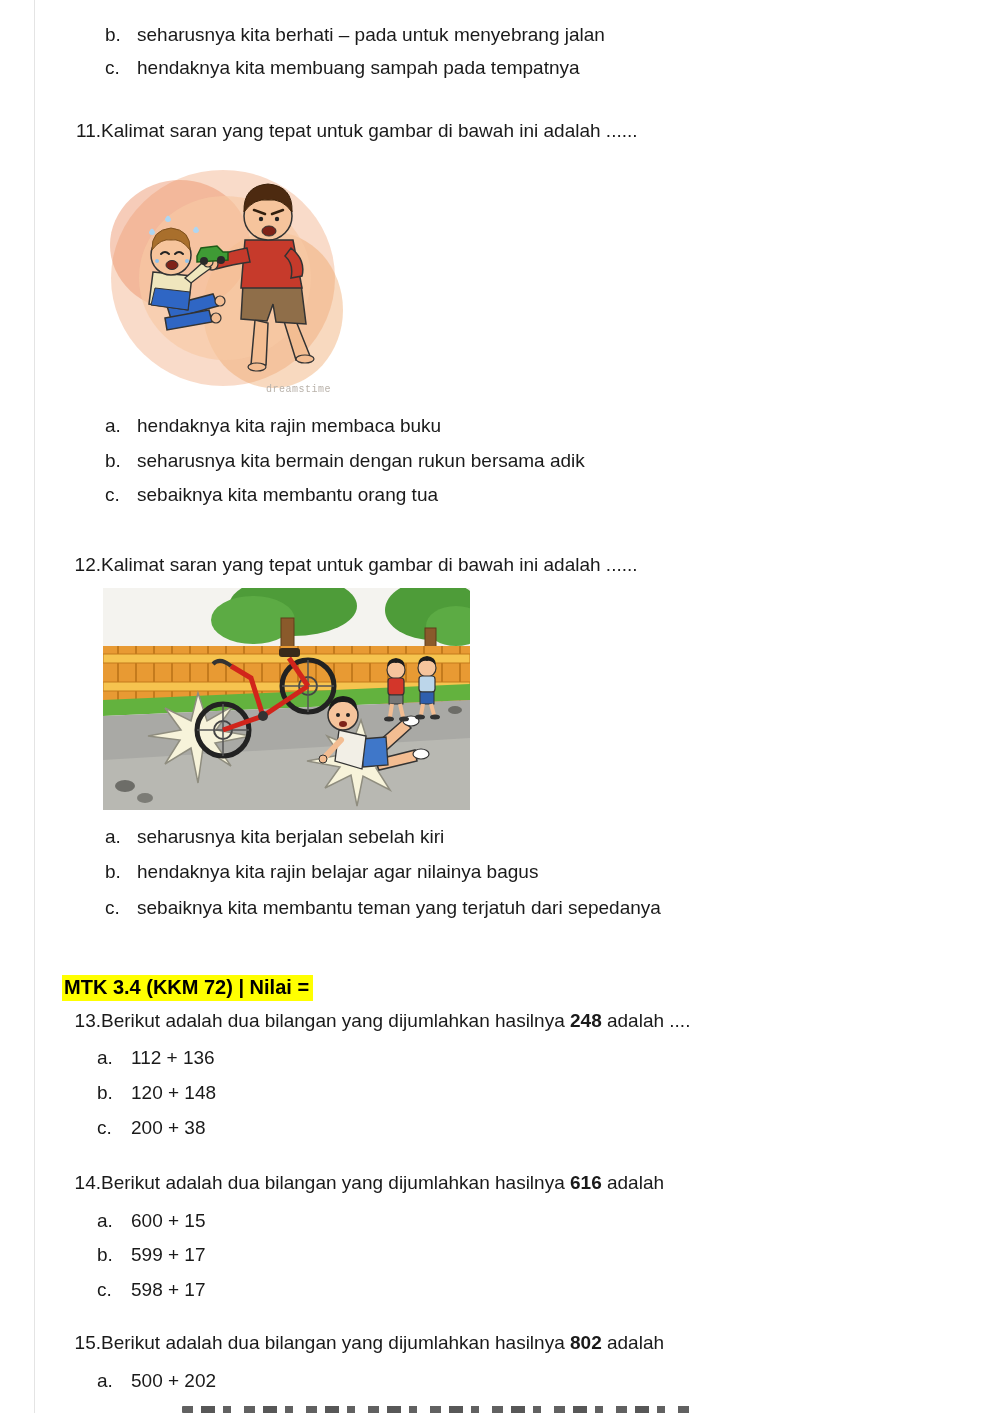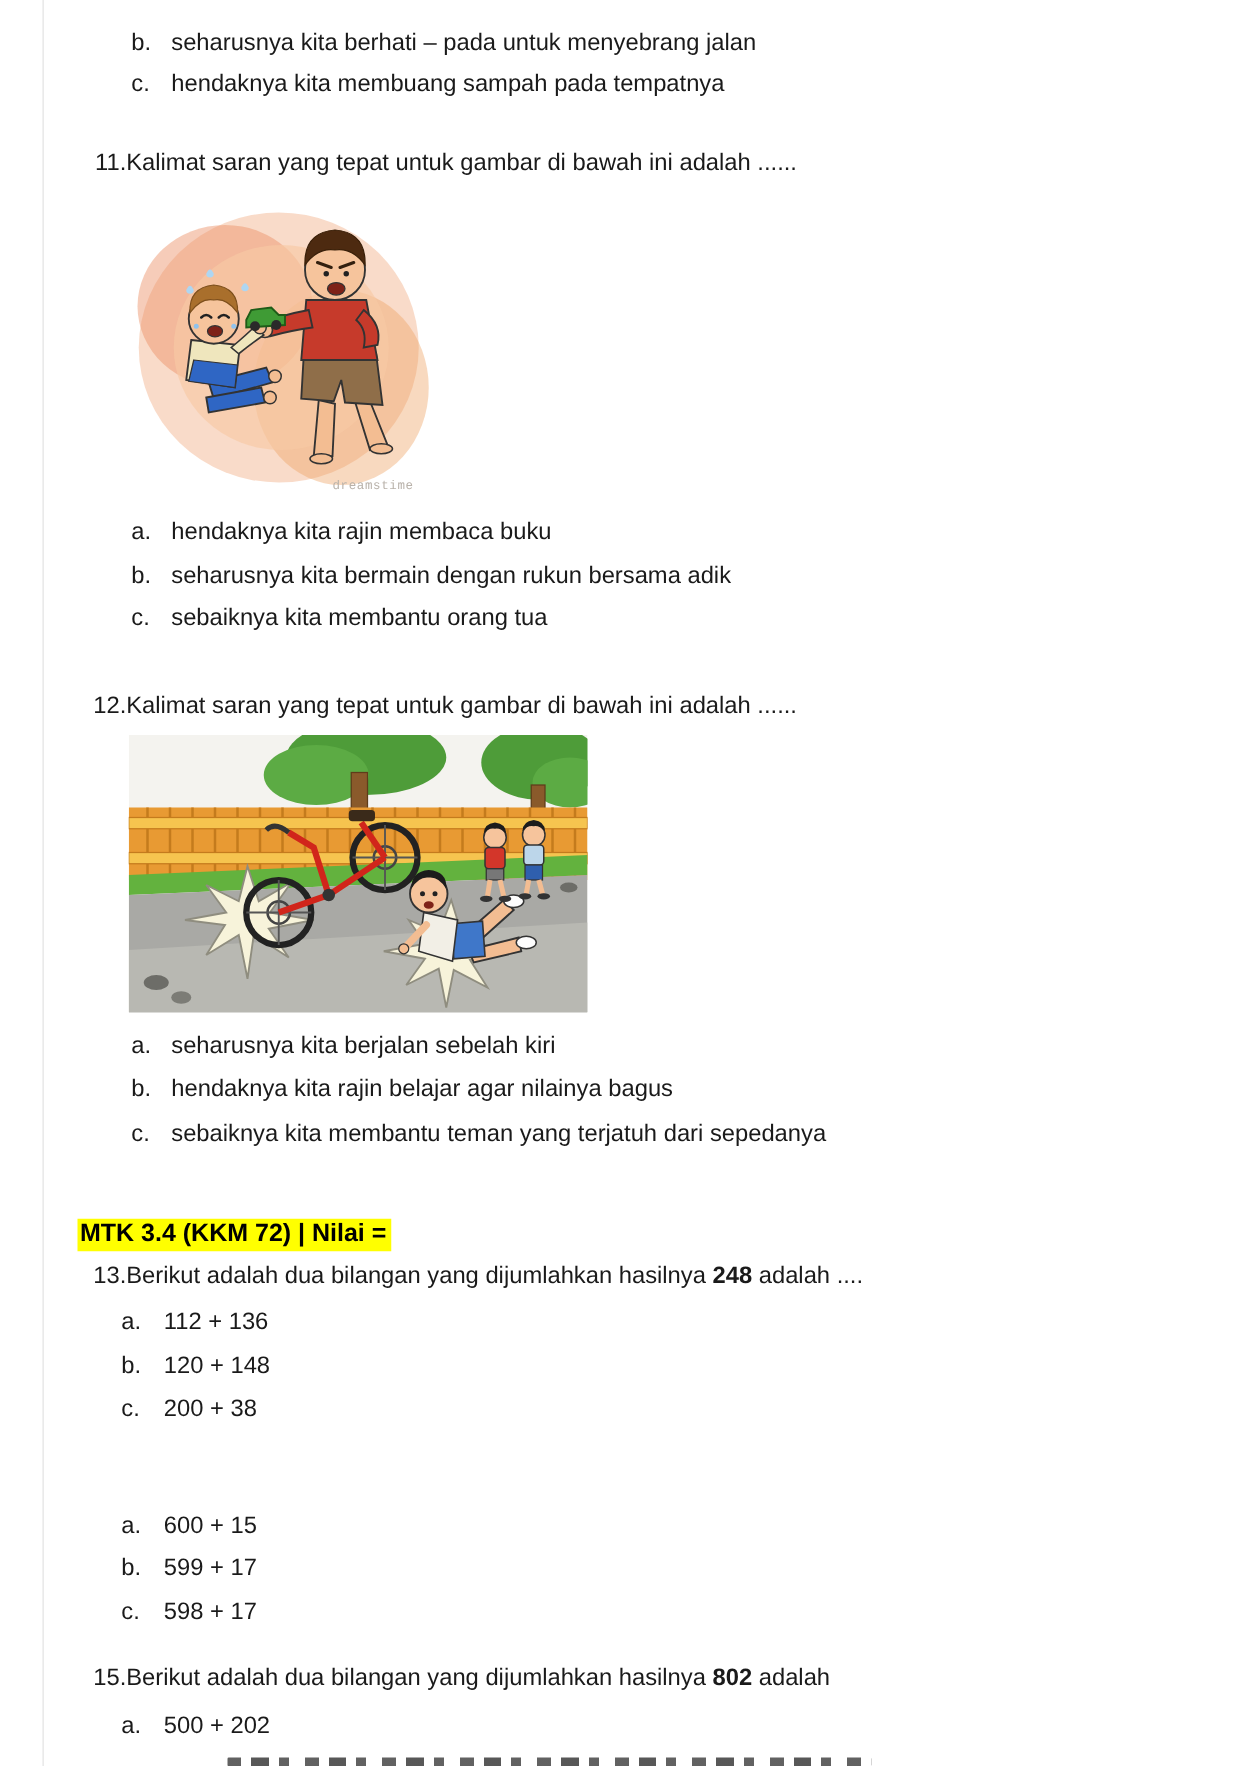--- a/index.html
+++ b/index.html
@@ -275,20 +275,24 @@
   </div>
   <div class="math-row" style="top:1082px">
     <span class="letter">b.</span>
     <span>120 + 148</span>
   </div>
   <div class="math-row" style="top:1117px">
     <span class="letter">c.</span>
     <span>200 + 38</span>
   </div>
 
+  <div class="q-row" style="top:1172px">
+    <span class="qnum">14.</span>
+    <span><span>Berikut adalah dua bilangan yang dijumlahkan hasilnya </span><span class="bold-val">616</span><span> adalah</span></span>
+  </div>
   <div class="math-row" style="top:1210px">
     <span class="letter">a.</span>
     <span>600 + 15</span>
   </div>
   <div class="math-row" style="top:1244px">
     <span class="letter">b.</span>
     <span>599 + 17</span>
   </div>
   <div class="math-row" style="top:1279px">
     <span class="letter">c.</span>

